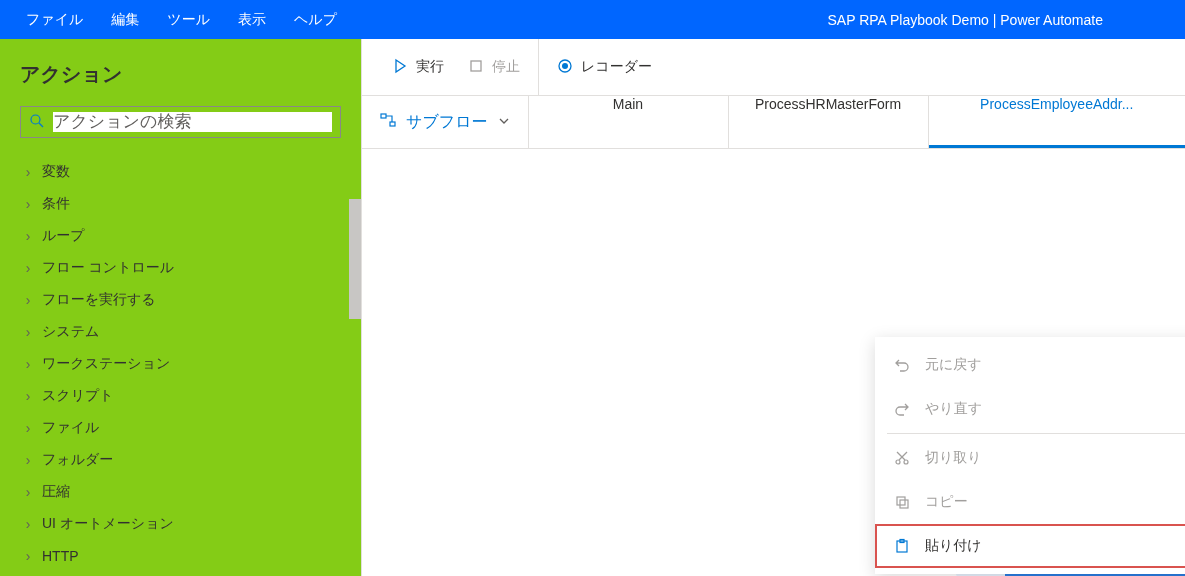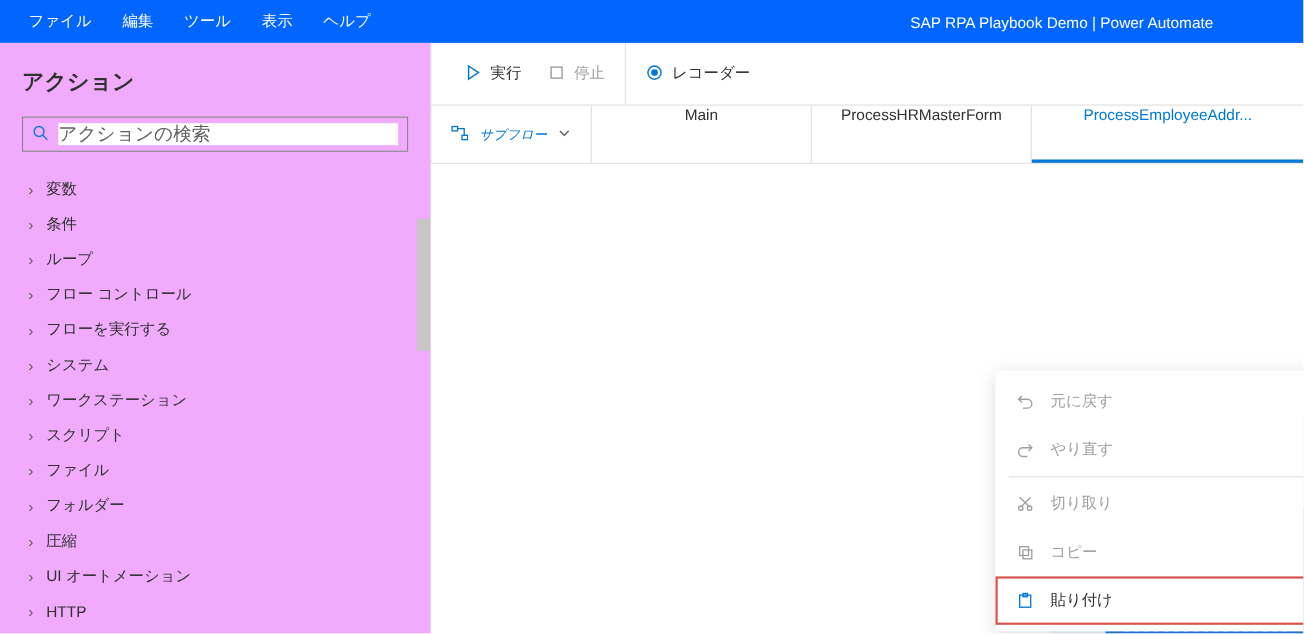--- a/index.html
+++ b/index.html
@@ -5,40 +5,40 @@
 * { margin: 0; padding: 0; box-sizing: border-box; font-family: "Segoe UI", "Yu Gothic UI", "Meiryo", sans-serif; }
 body { width: 1185px; height: 576px; overflow: hidden; background: #fff; font-size: 14px; color: #323130; }
 
 .menubar { height: 39px; background: #0066ff; display: flex; align-items: center; padding: 0 12px; color: #fff; }
 .menubar .menu-item { padding: 0 14px; height: 100%; display: flex; align-items: center; cursor: default; font-size: 14px; }
 .menubar .spacer { flex: 1; }
 .menubar .title { font-size: 14px; padding-right: 70px; }
 
 .main { display: flex; height: calc(100% - 39px); }
 
-.sidebar { width: 392px; border-right: 1px solid #e1dfdd; background: #f0abfc; display: flex; flex-direction: column; position: relative; }
+.sidebar { width: 362px; border-right: 1px solid #e1dfdd; background: #84cc16; display: flex; flex-direction: column; position: relative; }
 .sidebar-title { font-size: 20px; font-weight: 600; padding: 22px 20px 18px 20px; color: #323130; }
 .search-box { margin: 0 20px 18px 20px; height: 32px; border: 1px solid #8a8886; display: flex; align-items: center; padding: 0 8px; }
 .search-box svg { margin-right: 8px; }
 .search-box input { border: none; outline: none; flex: 1; font-size: 17px; color: #605e5c; }
 .search-box input::placeholder { color: #605e5c; }
 .categories { flex: 1; overflow: auto; padding: 0 12px; }
 .category { height: 32px; display: flex; align-items: center; padding: 0 8px; cursor: default; font-size: 14px; color: #323130; }
 .category .chev { width: 16px; display: inline-flex; justify-content: center; margin-right: 6px; color: #605e5c; }
 .scrollbar-fake { width: 12px; height: 120px; background: #c8c6c4; position: absolute; right: 0; top: 160px; border-radius: 0; }
 
 .content { flex: 1; display: flex; flex-direction: column; position: relative; overflow: hidden; }
 .toolbar { height: 57px; border-bottom: 1px solid #e1dfdd; display: flex; align-items: center; padding: 0 18px; gap: 0; }
 .toolbar .tb-btn { display: inline-flex; align-items: center; gap: 8px; padding: 0 12px; height: 100%; font-size: 14px; cursor: default; }
 .toolbar .tb-btn.disabled { color: #a19f9d; }
 .toolbar .tb-btn svg { flex-shrink: 0; }
 .toolbar .sep { width: 1px; height: 56px; background: #e1dfdd; margin: 0 6px; }
 
 .tabbar { height: 53px; border-bottom: 1px solid #e1dfdd; display: flex; align-items: stretch; }
-.tabbar .subflow { display: flex; align-items: center; gap: 10px; padding: 0 18px; color: #0078d4; font-size: 12px; border-right: 1px solid #e1dfdd; cursor: default; font-style: italic; }
+.tabbar .subflow { display: flex; align-items: center; gap: 10px; padding: 0 18px; color: #0078d4; font-size: 16px; border-right: 1px solid #e1dfdd; cursor: default; }
 .tabbar .subflow svg { }
 .tabbar .tab { flex: 0 0 200px; display: flex; align-items: flex-start; justify-content: center; border-right: 1px solid #e1dfdd; font-size: 14px; color: #323130; cursor: default; position: relative; }
 .tabbar .tab.active { color: #0078d4; }
 .tabbar .tab.active::after { content: ""; position: absolute; left: 0; right: 0; bottom: 0; height: 3px; background: #0078d4; }
 .tabbar .tab:last-child { border-right: none; flex: 1; }
 
 .canvas { flex: 1; position: relative; background: #fff; }
 
 .ctx-menu { position: absolute; left: 513px; top: 298px; width: 390px; background: #fff; box-shadow: 0 4px 16px rgba(0,0,0,0.15); padding: 6px 0; }
 .ctx-item { height: 44px; display: flex; align-items: center; padding: 0 18px; gap: 14px; color: #323130; cursor: default; }

